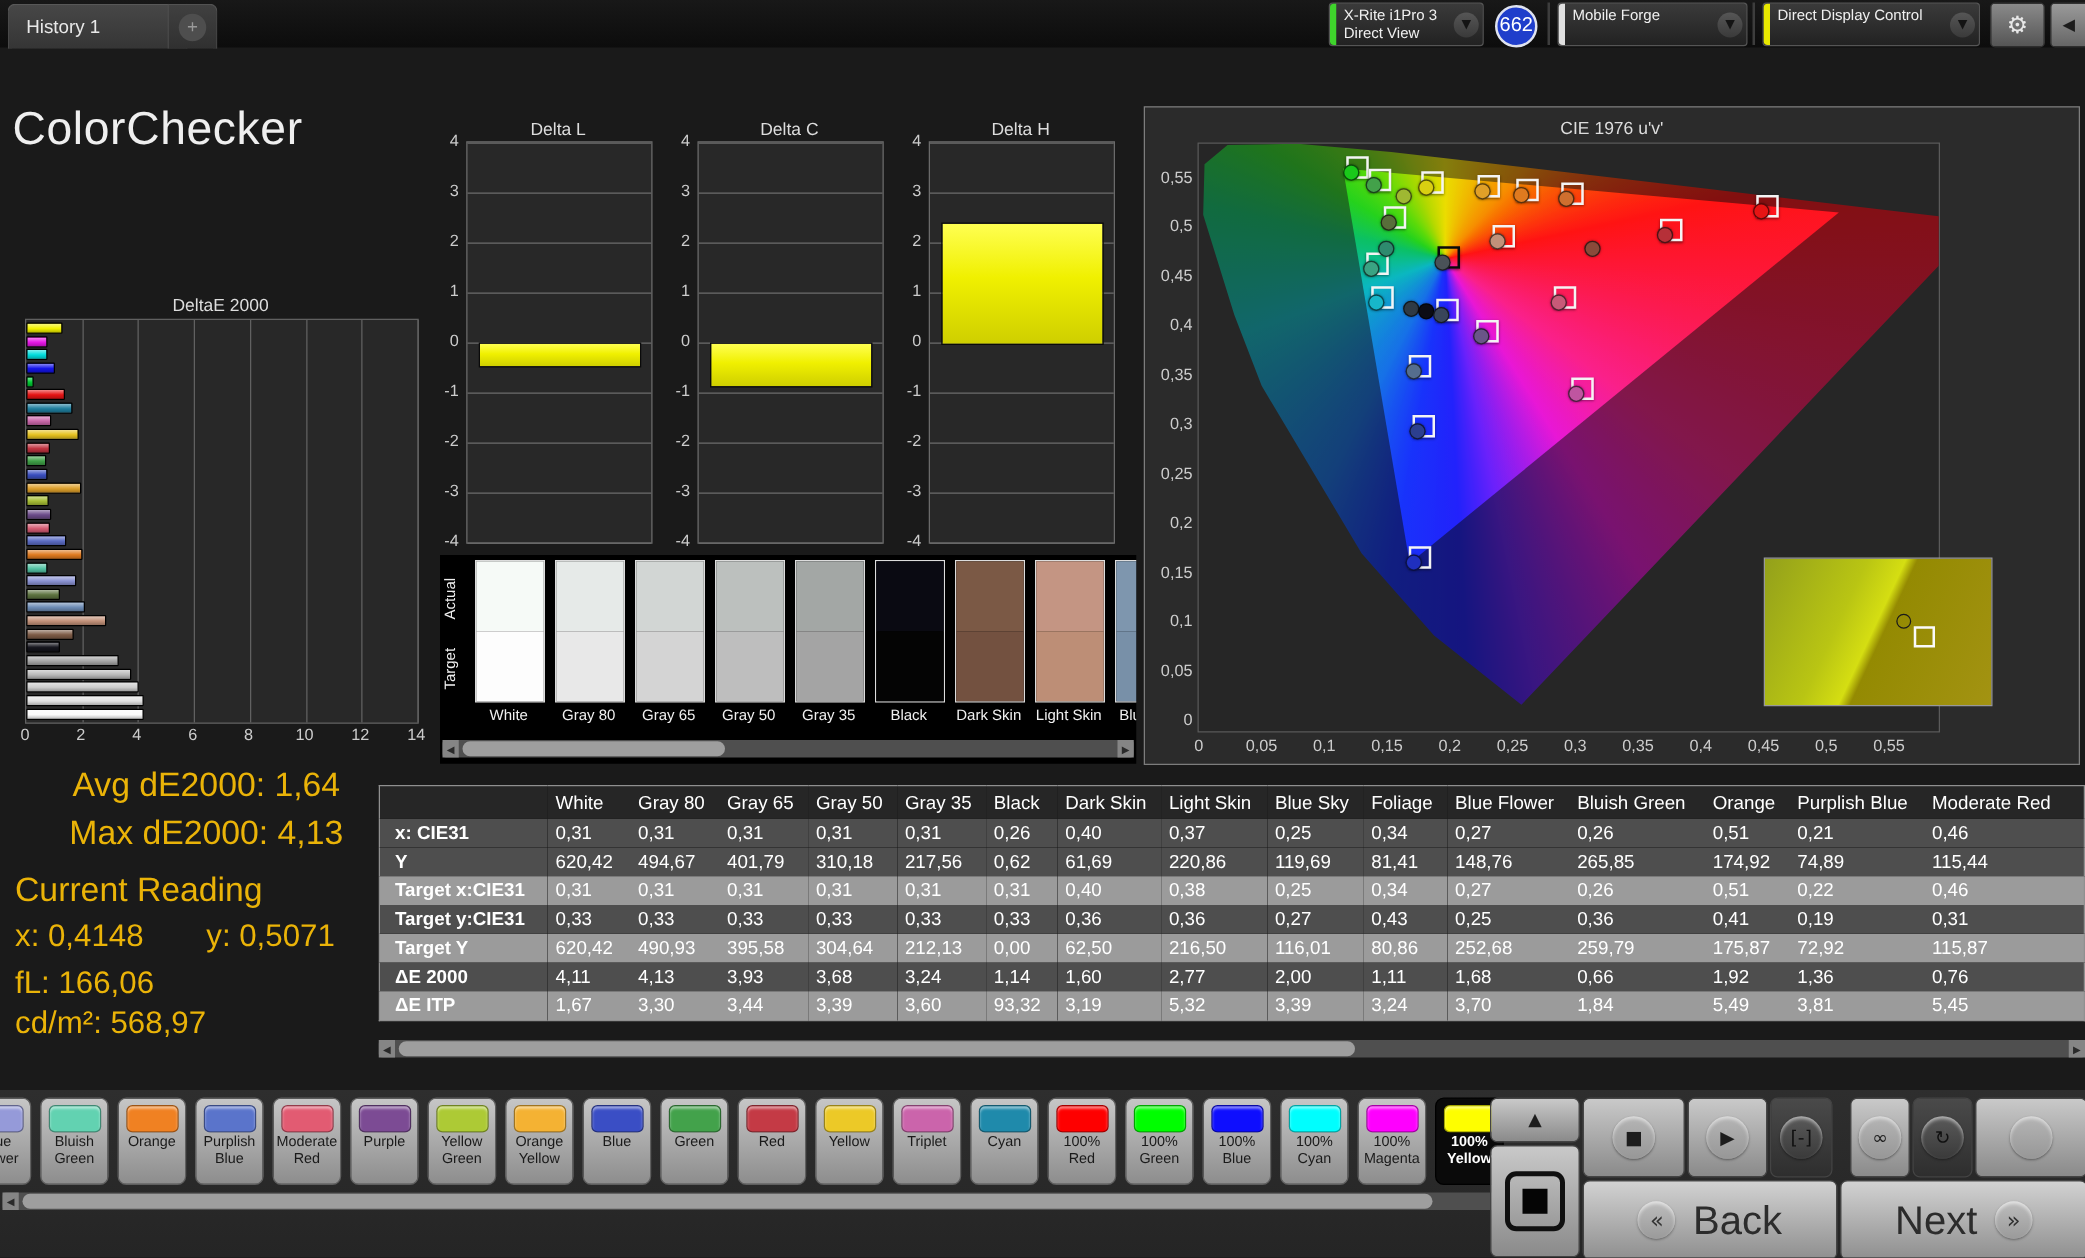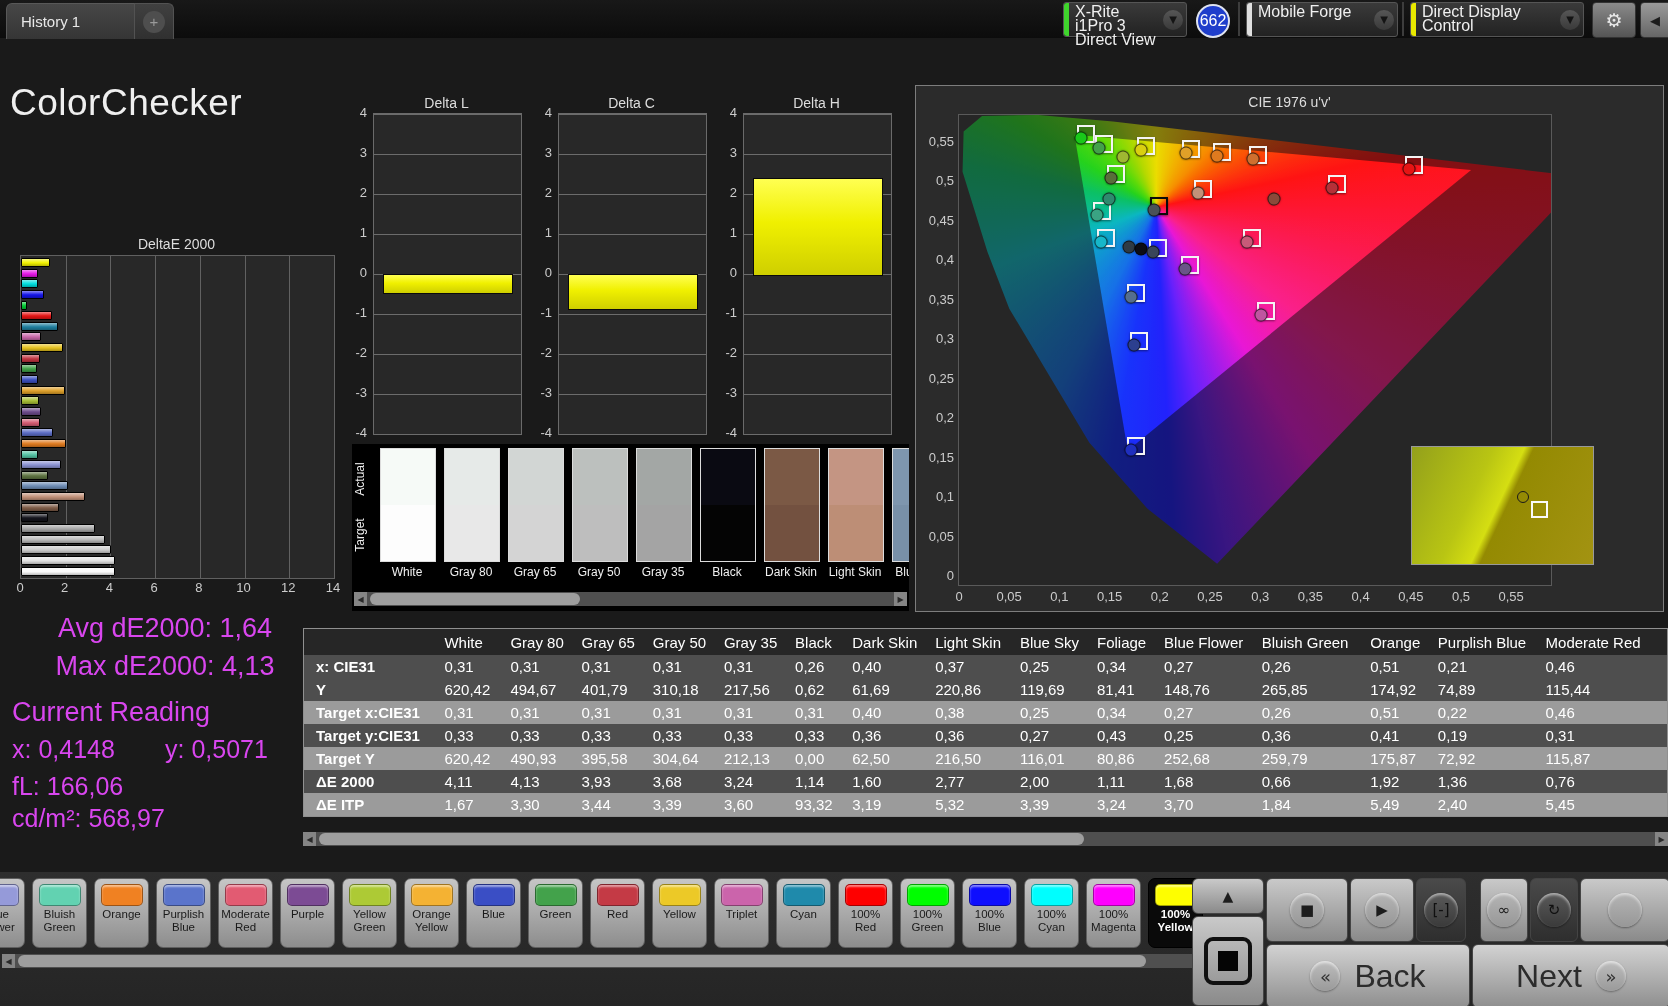--- a/index.html
+++ b/index.html
@@ -14,35 +14,35 @@
        border:1px solid #585858;border-bottom:none;border-radius:6px 0 0 0;
        display:flex;align-items:center;padding-left:14px;font-size:15px;color:#e8e8e8;}
   .tab-add{left:134px;top:3px;height:35px;width:38px;background:linear-gradient(#404040,#303030);
        border:1px solid #525252;border-bottom:none;border-radius:0 6px 0 0;
        display:flex;align-items:center;justify-content:center;}
   .tab-add .plus{width:22px;height:22px;border-radius:50%;background:#4e4e4e;color:#9a9a9a;
        display:flex;align-items:center;justify-content:center;font-size:15px;}
   .dd{top:2px;height:33px;background:linear-gradient(#3a3a3a,#222);border:1px solid #555;
       border-radius:3px;display:flex;align-items:stretch;}
   .dd .stripe{width:5px;border-radius:3px 0 0 3px;}
-  .dd .dd-text{flex:1;padding:2px 4px 0 6px;font-size:16px;line-height:14px;color:#f0f0f0;}
+  .dd .dd-text{flex:1;padding:2px 4px 0 6px;font-size:12px;line-height:14px;color:#f0f0f0;}
   .dd .chev{width:26px;display:flex;align-items:center;justify-content:center;}
   .dd .chev span{width:20px;height:20px;border-radius:50%;background:linear-gradient(#565656,#3a3a3a);
       color:#141414;font-size:10px;display:flex;align-items:center;justify-content:center;}
   .badge{top:4px;width:30px;height:30px;border-radius:50%;background:#1f3ecb;border:2px solid #dfe3ef;
       color:#fff;font-size:16px;display:flex;align-items:center;justify-content:center;}
   .vsep{top:2px;width:2px;height:34px;background:#3d3d3d;}
   .sq-btn{top:2px;width:42px;height:34px;border-radius:4px;background:linear-gradient(#8a8a8a,#555);
       border:1px solid #333;display:flex;align-items:center;justify-content:center;color:#e8e8e8;font-size:19px;}
   .round-cut{top:2px;width:44px;height:34px;border-radius:4px;background:linear-gradient(#9a9a9a,#666);
       border:1px solid #333;display:flex;align-items:center;justify-content:center;color:#1c1c1c;font-size:13px;}
 
   
   #page-title{left:10px;top:82px;font-size:37px;font-weight:400;letter-spacing:.5px;color:#efefef;}
-  .stat{color:#d946ef;}
+  .stat{color:#eab308;}
   #stat-avg{left:30px;top:613px;width:270px;text-align:center;font-size:27px;}
   #stat-max{left:30px;top:651px;width:270px;text-align:center;font-size:27px;}
   #stat-cur{left:12px;top:697px;font-size:27px;}
   #stat-x{left:12px;top:735px;font-size:25px;}
   #stat-y{left:165px;top:735px;font-size:25px;}
   #stat-fl{left:12px;top:772px;font-size:25px;}
   #stat-cd{left:12px;top:804px;font-size:25px;}
 
   
   #dechart-title{left:20px;top:236px;width:313px;text-align:center;font-size:14px;color:#ddd;}
@@ -538,21 +538,21 @@
         <td>3,39</td>
         <td>3,60</td>
         <td>93,32</td>
         <td>3,19</td>
         <td>5,32</td>
         <td>3,39</td>
         <td>3,24</td>
         <td>3,70</td>
         <td>1,84</td>
         <td>5,49</td>
-        <td>2,40</td>
+        <td>3,81</td>
         <td>5,45</td>
       </tr>
     </tbody>
 </table>
 <div id="table-scroll" class="abs hscroll">
   <div class="arrow icon" style="left:0;">◀</div>
   <div class="thumb" style="left:16px;width:765px;"></div>
   <div class="arrow icon" style="right:0;">▶</div>
 </div>
 

